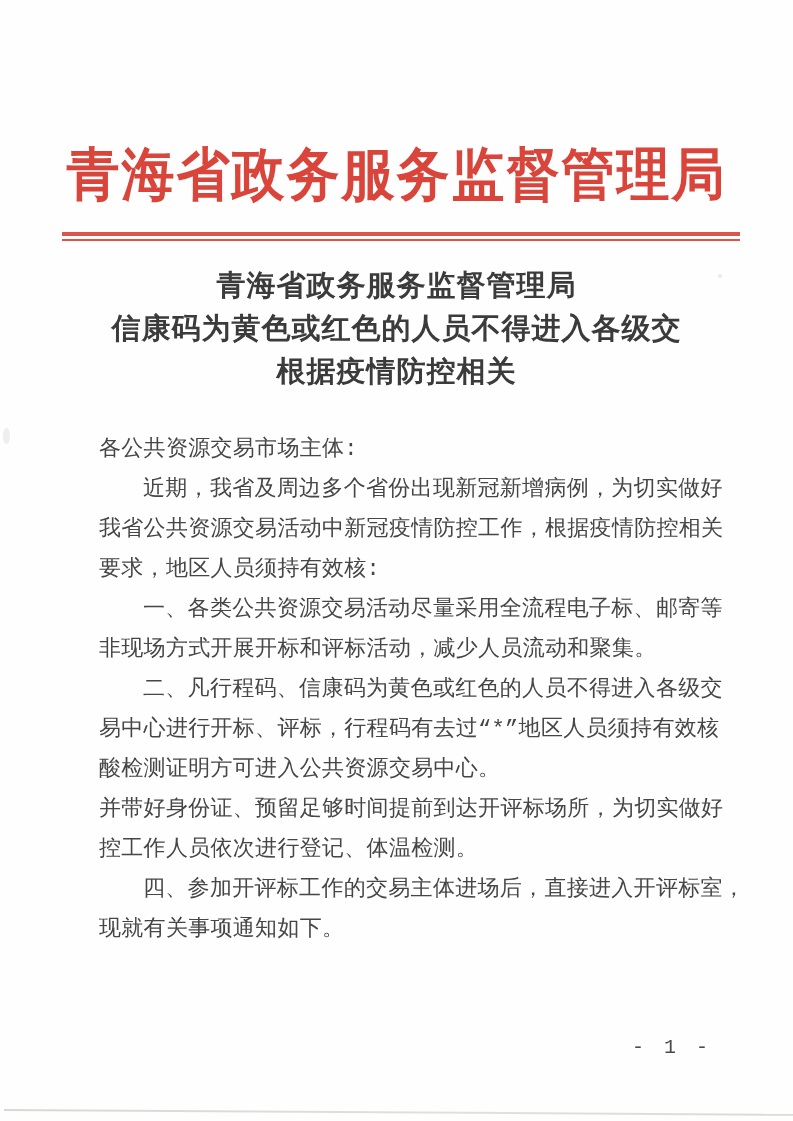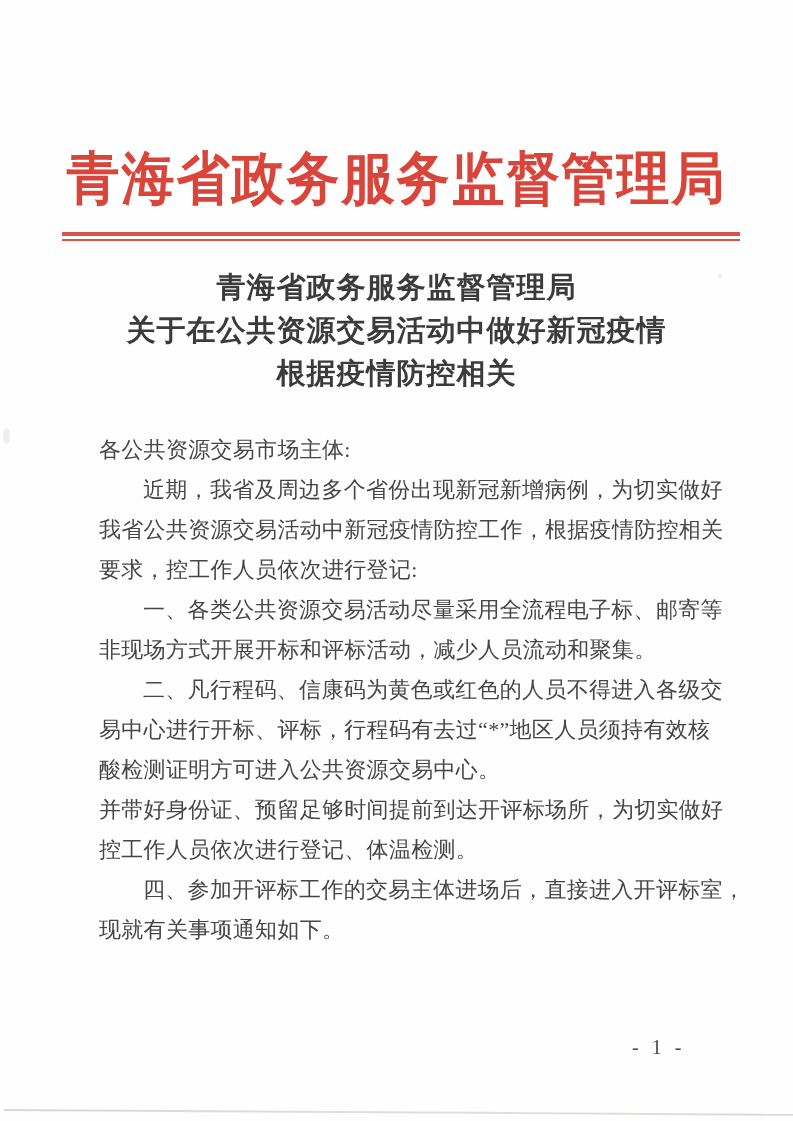--- a/index.html
+++ b/index.html
@@ -6,21 +6,21 @@
     margin: 0;
     padding: 0;
     background: #ffffff;
   }
   .page {
     position: relative;
     width: 793px;
     height: 1121px;
     background: #fefefe;
     overflow: hidden;
-    font-family: Liberation Serif, serif;
+    font-family: Liberation Mono, monospace;
   }
   
   .masthead {
     position: absolute;
     top: 144px;
     left: 0;
     width: 100%;
     text-align: center;
   }
   .org-name {
@@ -126,29 +126,29 @@
 <div class="page">
 
   <div class="masthead">
     <div class="org-name">青海省政务服务监督管理局</div>
   </div>
 
   <div class="red-rule"></div>
 
   <div class="doc-title">
       <div class="title-line">青海省政务服务监督管理局</div>
-      <div class="title-line">关于在公共资源交易活动中做好新冠疫情</div>
+      <div class="title-line">信康码为黄色或红色的人员不得进入各级交</div>
       <div class="title-line">根据疫情防控相关</div>
     </div>
 
   <div class="doc-body">
       <div class="body-line">各公共资源交易市场主体:</div>
       <div class="body-line indent">近期，我省及周边多个省份出现新冠新增病例，为切实做好</div>
       <div class="body-line">我省公共资源交易活动中新冠疫情防控工作，根据疫情防控相关</div>
-      <div class="body-line">要求，控工作人员依次进行登记:</div>
+      <div class="body-line">要求，地区人员须持有效核:</div>
       <div class="body-line indent">一、各类公共资源交易活动尽量采用全流程电子标、邮寄等</div>
       <div class="body-line">非现场方式开展开标和评标活动，减少人员流动和聚集。</div>
       <div class="body-line indent">二、凡行程码、信康码为黄色或红色的人员不得进入各级交</div>
       <div class="body-line">易中心进行开标、评标，行程码有去过“*”地区人员须持有效核</div>
       <div class="body-line">酸检测证明方可进入公共资源交易中心。</div>
       <div class="body-line">并带好身份证、预留足够时间提前到达开评标场所，为切实做好</div>
       <div class="body-line">控工作人员依次进行登记、体温检测。</div>
       <div class="body-line indent">四、参加开评标工作的交易主体进场后，直接进入开评标室，</div>
       <div class="body-line">现就有关事项通知如下。</div>
     </div>

